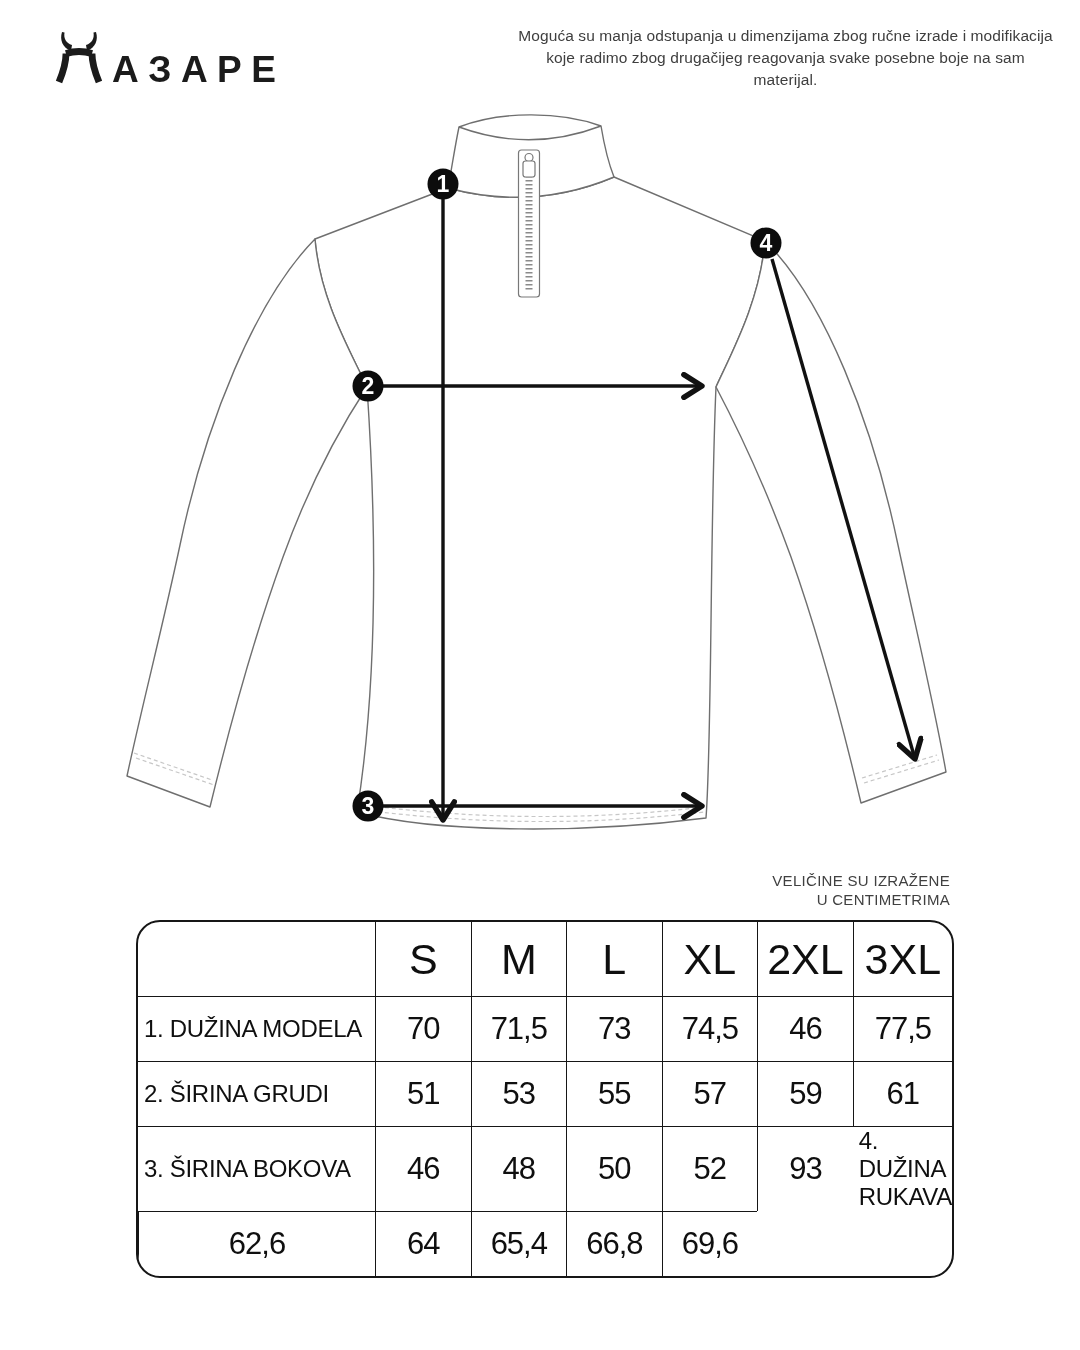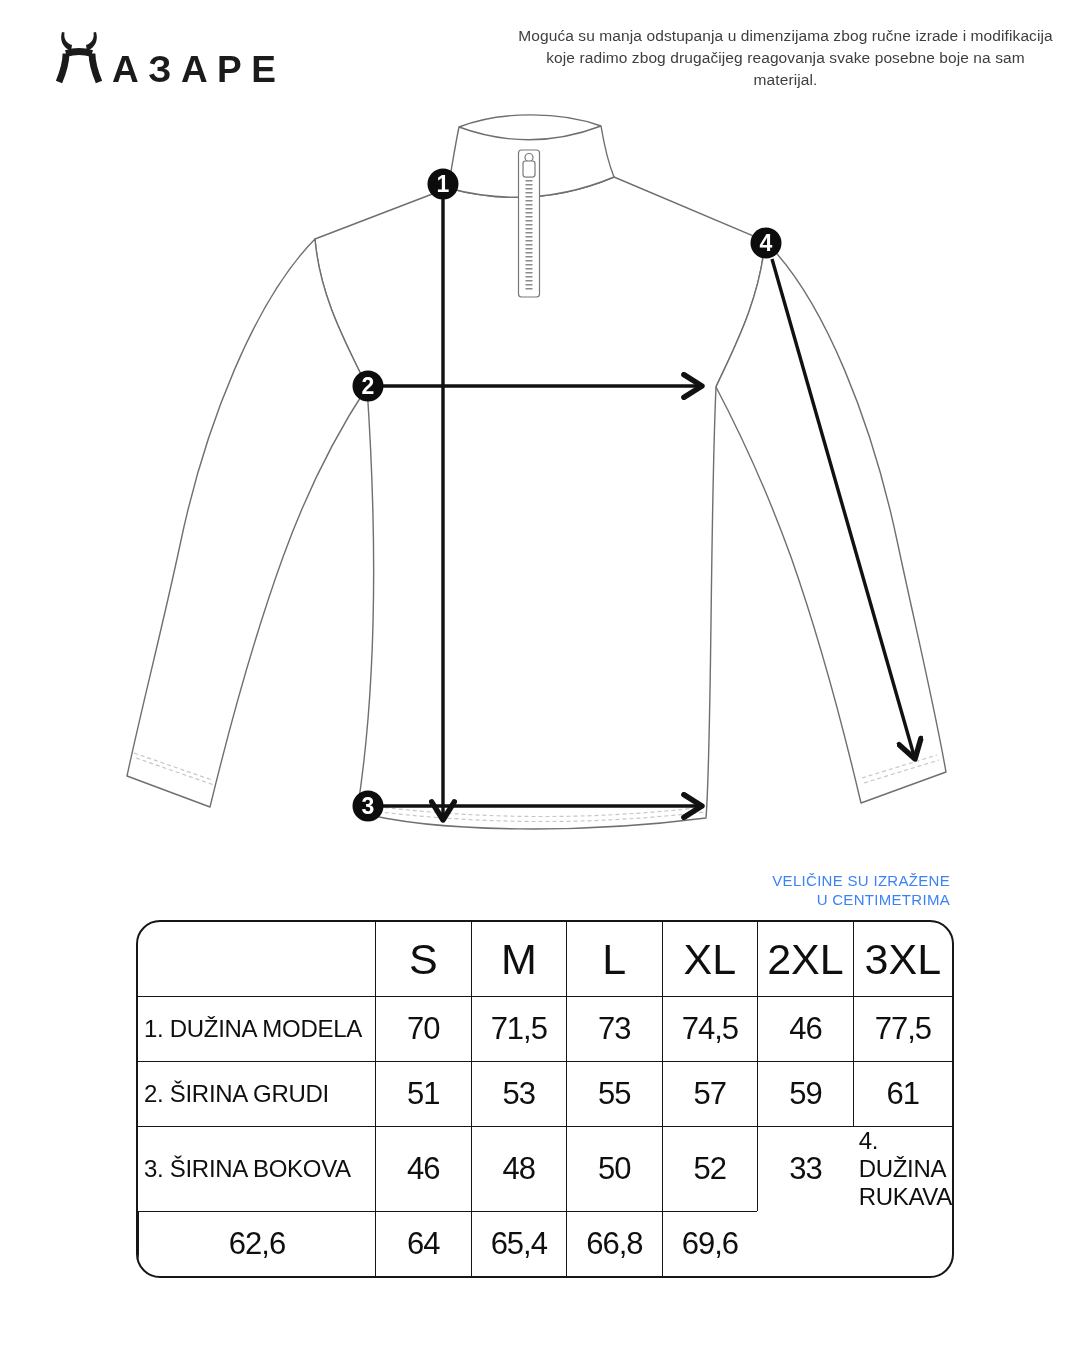--- a/index.html
+++ b/index.html
@@ -9,21 +9,21 @@
     -webkit-font-smoothing:antialiased;
   }
   #logo{position:absolute;left:55px;top:28px;}
   #disclaimer{
     position:absolute;top:19px;right:22px;width:545px;text-align:center;
     font-size:15.5px;line-height:22px;color:#3e3e3e;letter-spacing:0.1px;margin-top:6px;
   }
   #diagram{position:absolute;left:0;top:0;width:1080px;height:880px;}
   #size-note{
     position:absolute;top:871px;right:130px;text-align:right;
-    font-size:15px;line-height:19px;color:#3b82f6;letter-spacing:0.3px;
+    font-size:15px;line-height:19px;color:#404040;letter-spacing:0.3px;
   }
   #size-table{
     position:absolute;left:136px;top:920px;width:818px;height:358px;
     border:2.5px solid #161616;border-radius:24px;background:#fff;
     display:grid;grid-template-columns:237px repeat(6,1fr);
     grid-template-rows:74px repeat(4,1fr);overflow:hidden;box-sizing:border-box;
   }
   .cell{display:flex;align-items:center;justify-content:center;color:#0f0f0f;}
   .cell.bl{border-left:1.7px solid #161616;}
   .cell.bt{border-top:1.7px solid #161616;}
@@ -162,20 +162,20 @@
     <div class="cell val bt bl">53</div>
     <div class="cell val bt bl">55</div>
     <div class="cell val bt bl">57</div>
     <div class="cell val bt bl">59</div>
     <div class="cell val bt bl">61</div>
     <div class="cell rowlabel bt">3.  ŠIRINA BOKOVA</div>
     <div class="cell val bt bl">46</div>
     <div class="cell val bt bl">48</div>
     <div class="cell val bt bl">50</div>
     <div class="cell val bt bl">52</div>
-    <div class="cell val bt bl">33</div>
+    <div class="cell val bt bl">93</div>
     <div class="cell rowlabel bt">4.  DUŽINA RUKAVA</div>
     <div class="cell val bt bl">62,6</div>
     <div class="cell val bt bl">64</div>
     <div class="cell val bt bl">65,4</div>
     <div class="cell val bt bl">66,8</div>
     <div class="cell val bt bl">69,6</div>
   </div>
 
 </body></html>

